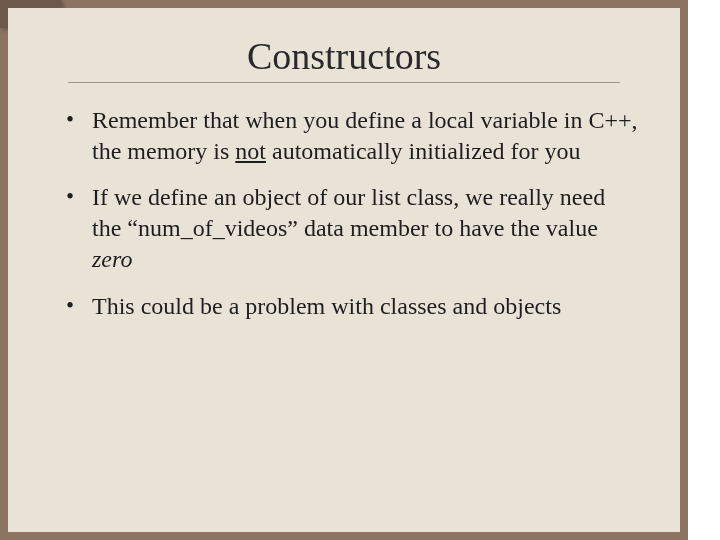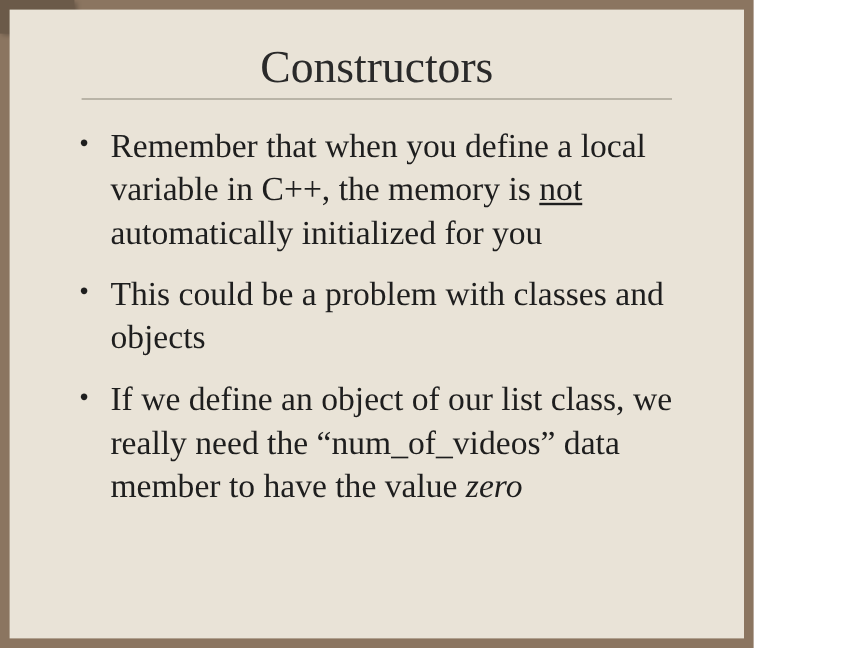--- a/index.html
+++ b/index.html
@@ -4,21 +4,21 @@
 <style>
   html, body {
     margin: 0;
     padding: 0;
     width: 720px;
     height: 540px;
     overflow: hidden;
     font-family: "Times New Roman", Times, serif;
   }
   .outer-frame {
-    width: 628px;
+    width: 688px;
     height: 540px;
     background: #8b7560;
     box-sizing: border-box;
     padding: 8px;
   }
   .inner-frame {
     width: 100%;
     height: 100%;
     background: #e9e3d7;
     box-sizing: border-box;
@@ -38,21 +38,21 @@
     margin: 4px 30px 22px 30px;
   }
   ul.bullets {
     list-style: none;
     padding: 0 10px 0 28px;
     margin: 0;
   }
   ul.bullets li {
     position: relative;
     padding-left: 26px;
-    font-size: 28px;
+    font-size: 24px;
     line-height: 1.28;
     color: #1e1e1e;
     margin-bottom: 2px;
     margin-top: 16px;
   }
   ul.bullets li::before {
     content: "•";
     position: absolute;
     left: 0;
     top: 0;
@@ -83,21 +83,21 @@
   <div class="inner-frame">
 
     <h1 class="title">Constructors</h1>
     <hr class="title-rule">
 
     <ul class="bullets">
       <li>
         <span>Remember that when you define a local variable in C++, the memory is </span><span class="underline">not</span><span> automatically initialized for you</span>
       </li>
       <li>
-        <span>This could be a problem with classes and objects</span>
+        <span>If we define an object of our list class, we really need the “num_of_videos” data member to have the value </span><span class="italic">zero</span>
       </li>
       <li>
-        <span>If we define an object of our list class, we really need the “num_of_videos” data member to have the value </span><span class="italic">zero</span>
+        <span>This could be a problem with classes and objects</span>
       </li>
     </ul>
 
   </div>
 </div>
 
 </body></html>

